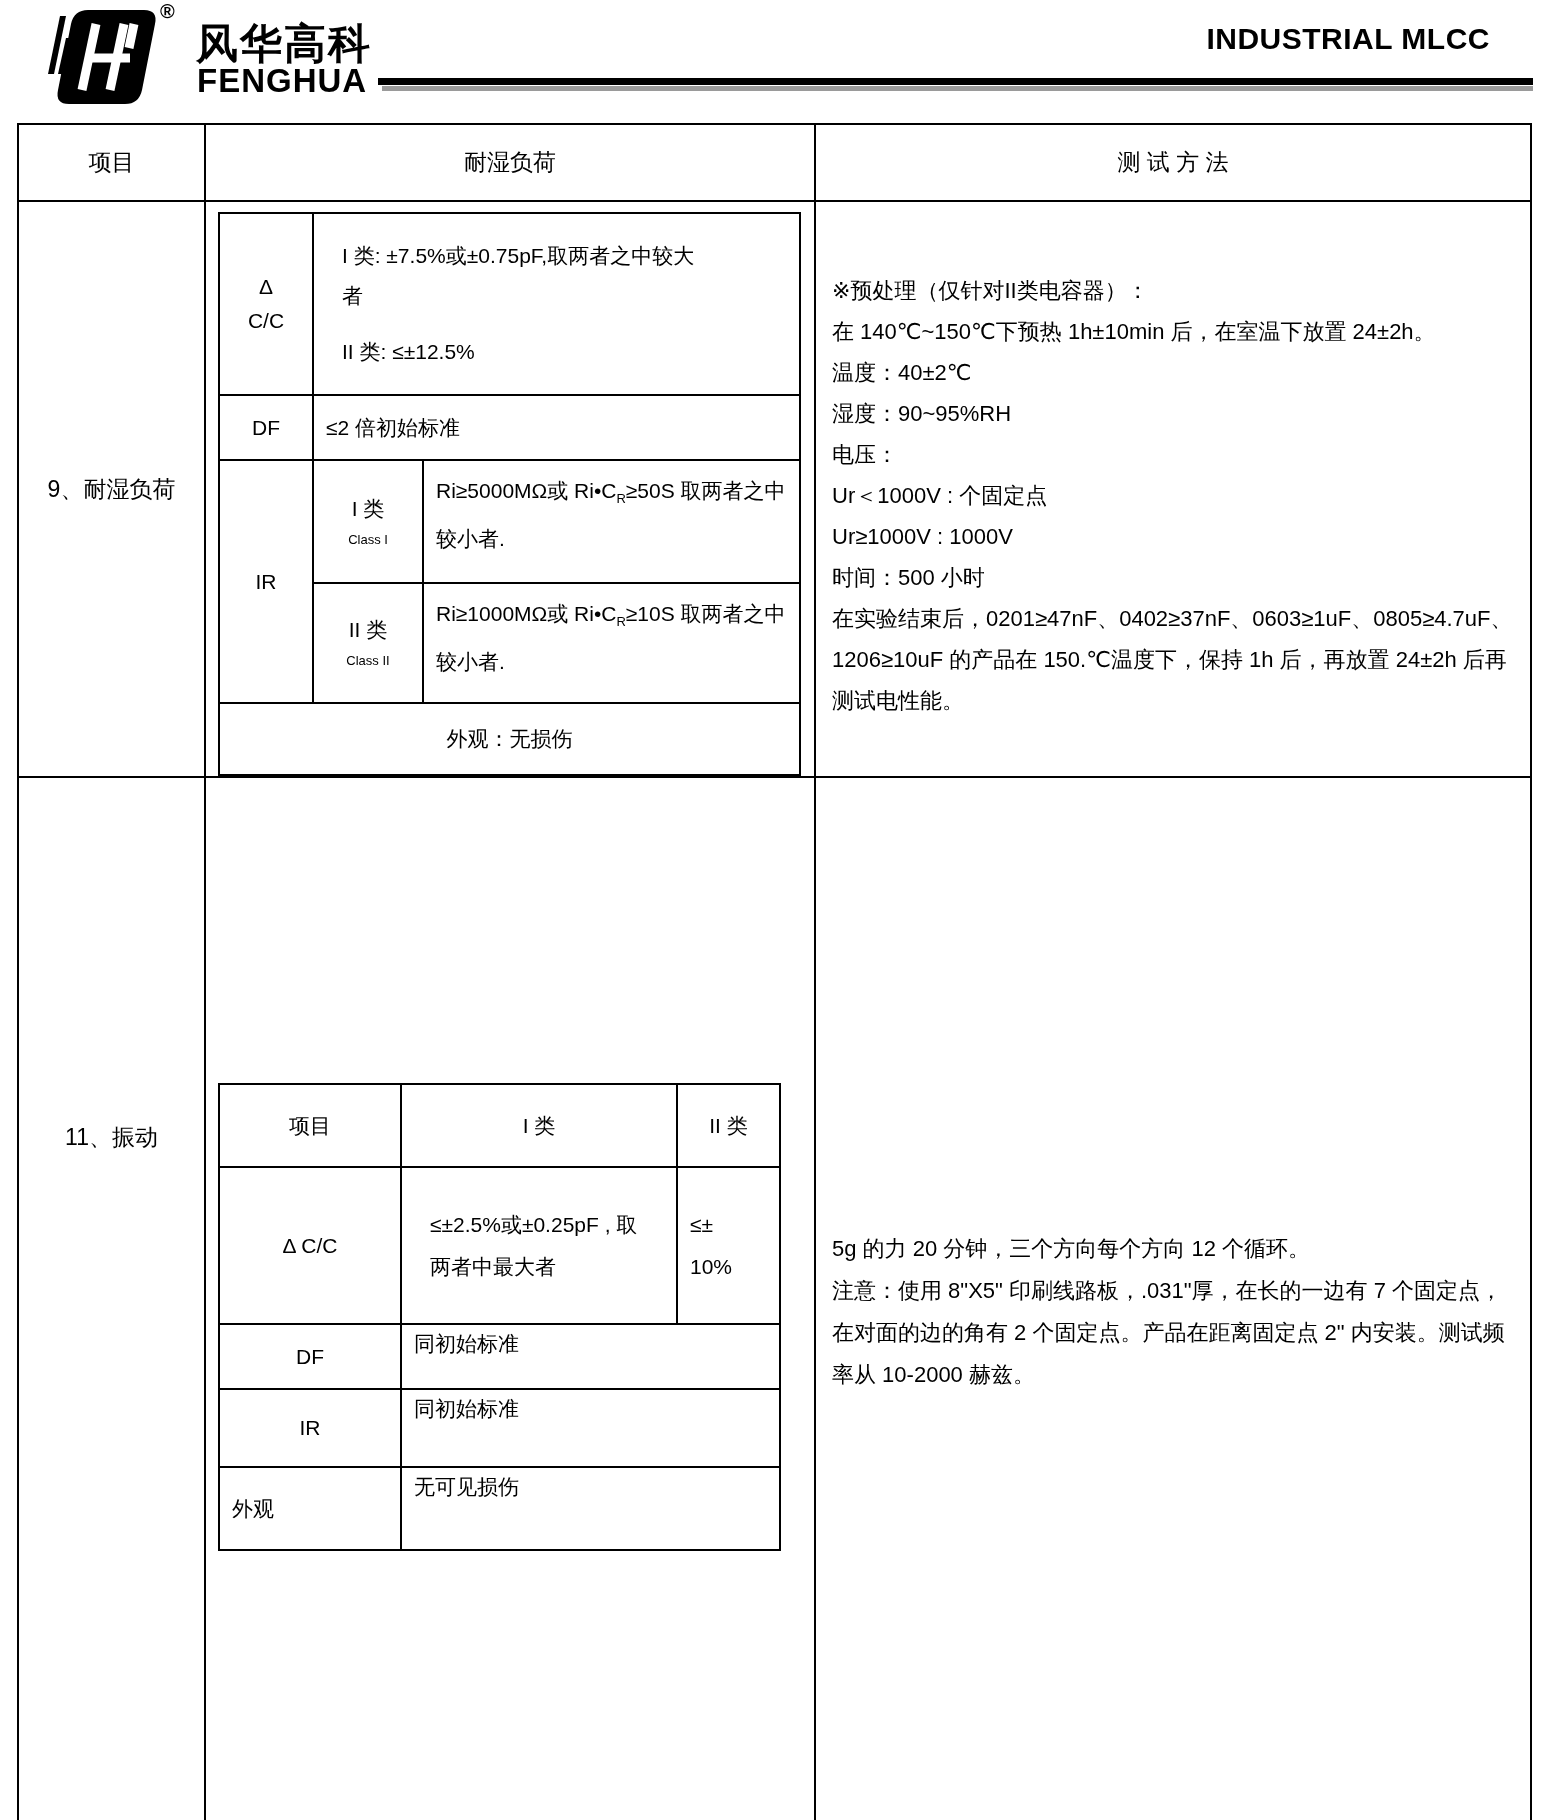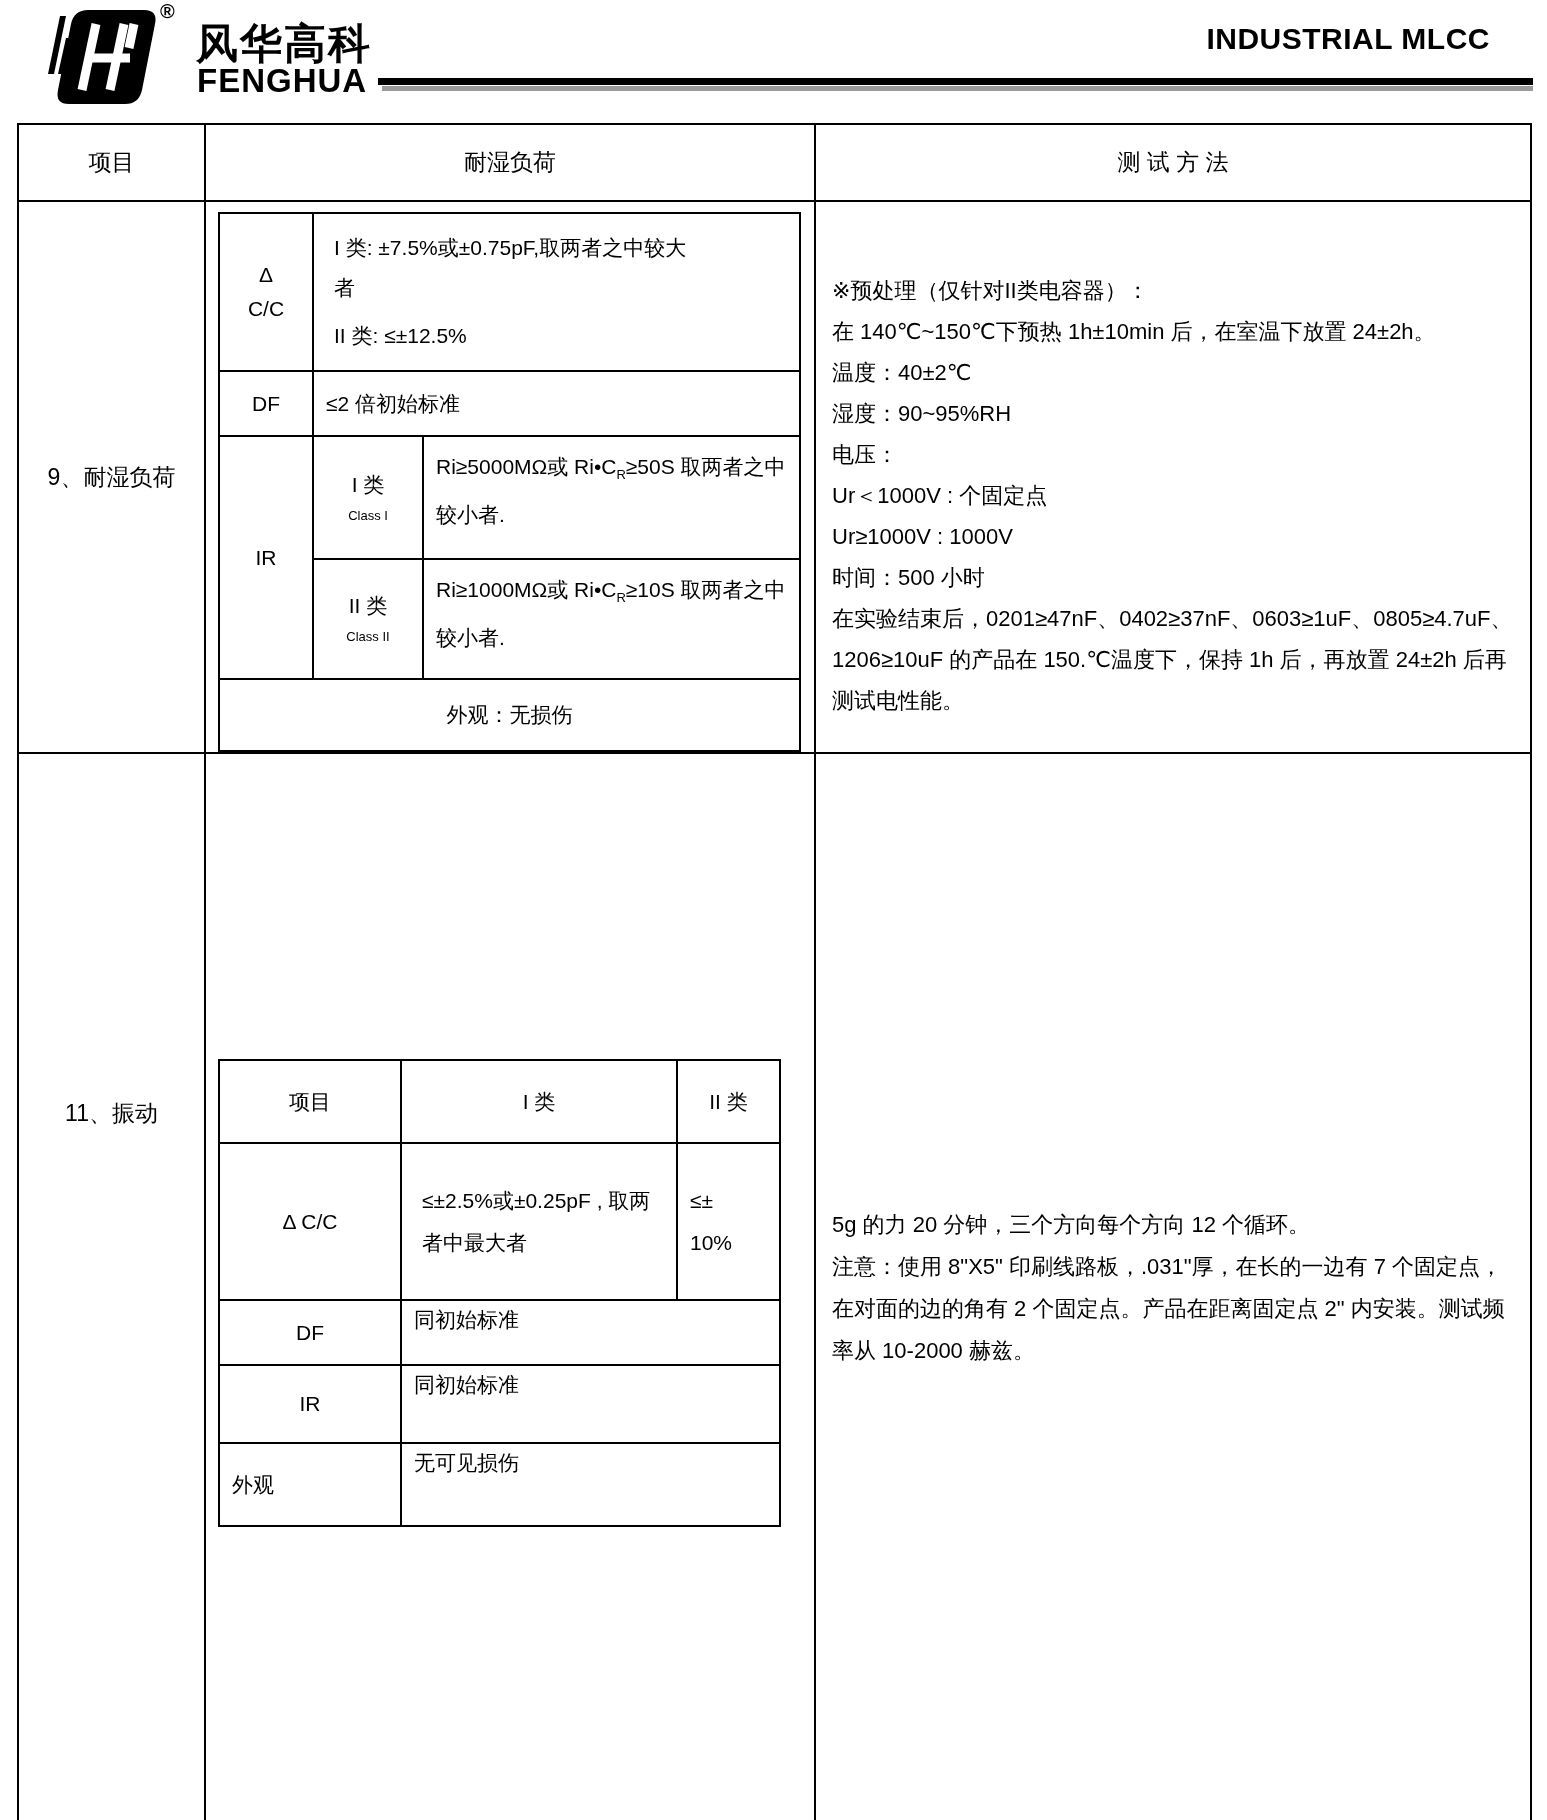--- a/index.html
+++ b/index.html
@@ -25,21 +25,21 @@
   .row1 .item-cell { vertical-align:middle; }
   .row2 .item-cell { padding-top:344px !important; }
 
   
   .nested { border-collapse:collapse; table-layout:fixed; margin-left:12px; }
   .n1 { margin-top:10px; width:581px; }
   .n2 { margin-top:305px; width:561px; }
   .nested td { border:2px solid #000; font-size:21px; }
   .c  { text-align:center; vertical-align:middle; }
   .val { text-align:left; vertical-align:middle; padding:6px 12px; }
-  .val p { margin:8px; line-height:40px; }
+  .val p { margin:16px; line-height:40px; }
   .cc-val p:first-child { width:362px; }
   .vtop { vertical-align:top; padding-top:10px; line-height:40px; }
   .vt { vertical-align:top !important; padding-top:5px !important; }
   .cls-cn { line-height:36px; }
   .cls-en { font-size:13px; line-height:26px; }
   sub { font-size:13px; }
   .lbl2 div { line-height:34px; }
   .left-lbl { text-align:left; vertical-align:middle; padding-left:12px; }
   .c2-val div { line-height:42px; }
 

